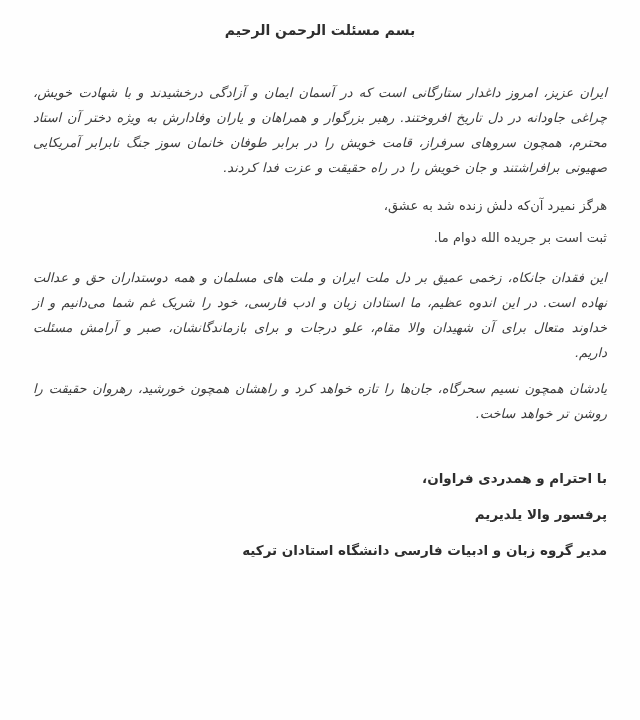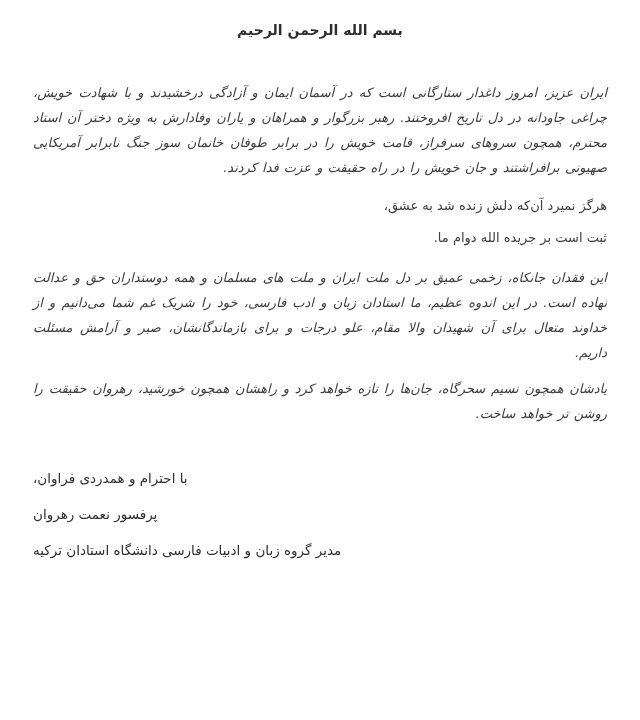--- a/index.html
+++ b/index.html
@@ -53,44 +53,44 @@
     font-size: 13px;
     line-height: 32px;
     color: #3d3d3d;
   }
 
   .signature-block {
     margin-top: 34px;
   }
 
   .signature-line {
-    text-align: left;
-    font-weight: normal;
+    text-align: right;
+    font-weight: bold;
     font-size: 13.5px;
     line-height: 36px;
     color: #2e2e2e;
   }
 </style>
 </head>
 <body>
 
 <div class="page">
 
-  <div class="bismillah">بسم الله الرحمن الرحیم</div>
+  <div class="bismillah">بسم مسئلت الرحمن الرحیم</div>
 
   <div class="para">ایران عزیز، امروز داغدار ستارگانی است که در آسمان ایمان و آزادگی درخشیدند و با شهادت خویش، چراغی جاودانه در دل تاریخ افروختند. رهبر بزرگوار و همراهان و یاران وفادارش به ویژه دختر آن استاد محترم، همچون سروهای سرفراز، قامت خویش را در برابر طوفان خانمان سوز جنگ نابرابر آمریکایی صهیونی برافراشتند و جان خویش را در راه حقیقت و عزت فدا کردند.</div>
 
   <div class="verse-block">
     <div class="verse-line">هرگز نمیرد آن‌که دلش زنده شد به عشق،</div>
     <div class="verse-line">ثبت است بر جریده الله دوام ما.</div>
   </div>
 
   <div class="para">این فقدان جانکاه، زخمی عمیق بر دل ملت ایران و ملت های مسلمان و همه دوستداران حق و عدالت نهاده است. در این اندوه عظیم، ما استادان زبان و ادب فارسی، خود را شریک غم شما می‌دانیم و از خداوند متعال برای آن شهیدان والا مقام، علو درجات و برای بازماندگانشان، صبر و آرامش مسئلت داریم.</div>
 
   <div class="para">یادشان همچون نسیم سحرگاه، جان‌ها را تازه خواهد کرد و راهشان همچون خورشید، رهروان حقیقت را روشن تر خواهد ساخت.</div>
 
   <div class="signature-block">
     <div class="signature-line">با احترام و همدردی فراوان،</div>
-    <div class="signature-line">پرفسور نعمت رهروان</div>
+    <div class="signature-line">پرفسور والا یلدیریم</div>
     <div class="signature-line">مدیر گروه زبان و ادبیات فارسی دانشگاه استادان ترکیه</div>
   </div>
 
 </div>
 
 </body></html>

